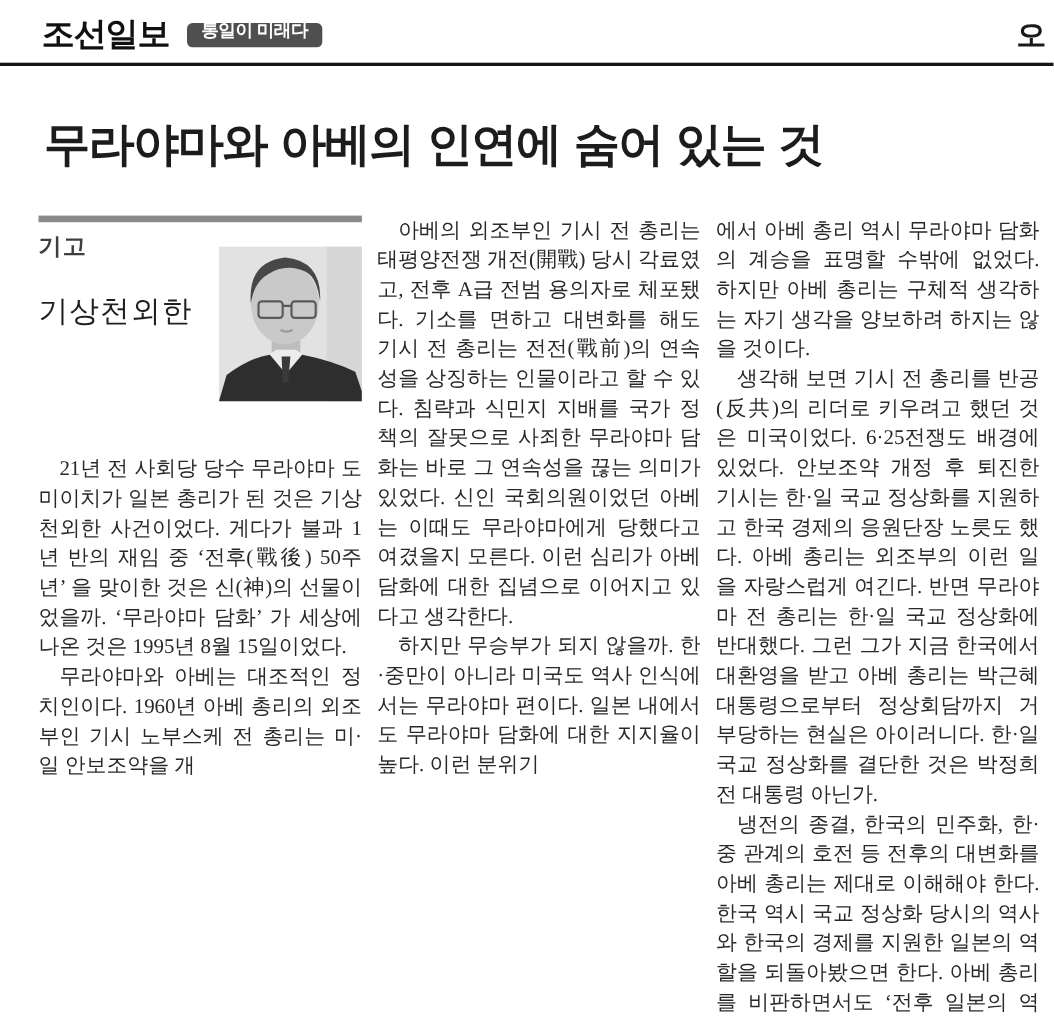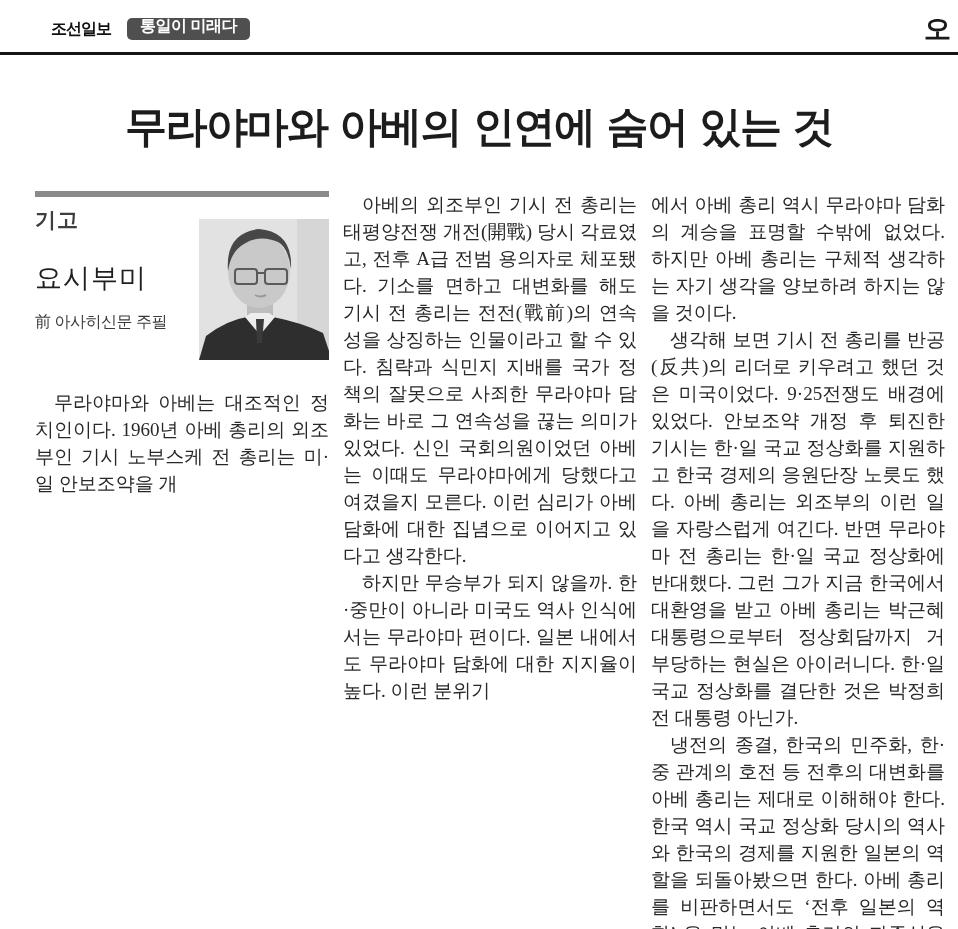--- a/index.html
+++ b/index.html
@@ -10,51 +10,51 @@
   }
 
   
   .header {
     display:flex; align-items:center;
     padding:11px 8px 5px 38px;
     border-bottom:3px solid #151515;
   }
   .brand {
     font-family:"Liberation Sans","DejaVu Sans",sans-serif;
-    font-weight:bold; font-size:16px; color:#101010; letter-spacing:-1px;margin-left:13px;
+    font-weight:bold; font-size:30px; color:#101010; letter-spacing:-1px;
   }
   .badge {
     margin-left:16px; background:#4f4f4f; color:#ffffff;
     font-family:"Liberation Sans","DejaVu Sans",sans-serif;
     font-weight:bold; font-size:16px; line-height:1;
     padding:0 13px 6px; border-radius:5px; letter-spacing:-0.5px;
   }
   .section-partial {
     margin-left:auto; font-size:27px; font-weight:bold; color:#1a1a1a;
     white-space:nowrap; width:26px; overflow:hidden; flex:0 0 26px;
   }
 
   
   .headline {
-    margin:46px 40px 0; text-align:center;
+    margin:46px 40px 0; 
     font-size:42px; font-weight:600; color:#1c1c1c;
     letter-spacing:-1.5px; word-spacing:3px; line-height:1.25;
   }
 
   
   .content {
     display:flex; gap:14px; padding:0 13px 0 35px; margin-top:37px;
   }
   .col { flex:1 1 0; min-width:0; font-size:19px; line-height:27px; text-align:justify; color:#282828; }
   .para { margin:0; }
   .para.indent { text-indent:19px; }
 
   
   .kigo-bar { height:6px; background:#8a8a8a; margin-bottom:9px; }
-  .byline { position:relative; height:166px; margin-bottom:17px; }
+  .byline { position:relative; height:166px; margin-bottom:36px; }
   .kigo-label {
     font-family:"Liberation Sans","DejaVu Sans",sans-serif;
     font-weight:bold; font-size:21px; color:#3e3e3e; letter-spacing:1px;
   }
   .author-name {
     margin-top:28px; font-size:27px; line-height:34px; color:#1f1f1f;
     letter-spacing:1px;
   }
   .author-title {
     margin-top:13px; font-family:"Liberation Sans","DejaVu Sans",sans-serif;
@@ -78,52 +78,52 @@
 
   <h1 class="headline">무라야마와 아베의 인연에 숨어 있는 것</h1>
 
   <div class="content">
 
     <div class="col">
       <div class="kigo-bar"></div>
       <div class="byline">
         <div class="kigo-label">기고</div>
         <div class="author-name">
-          <div>요시부미</div>
+          <div>기상천외한</div>
         </div>
-        <div class="author-title">前 아사히신문 주필</div>
         <svg class="photo" viewBox="0 0 130 141" role="img">
           <rect x="0" y="0" width="130" height="141" fill="#e2e2e2"></rect>
           <rect x="98" y="0" width="32" height="141" fill="#d6d6d6"></rect>
           <rect x="48" y="76" width="26" height="28" fill="#bdbdbd"></rect>
           <path d="M0,141 L7,117 Q28,101 48,98 L74,98 Q104,104 124,114 L130,132 L130,141 Z" fill="#2e2e2e"></path>
           <path d="M46,98 L61,116 L76,98 L70,94 L52,94 Z" fill="#ededed"></path>
           <path d="M57,100 L65,100 L63,124 L58,124 Z" fill="#3a3a3a"></path>
           <ellipse cx="60" cy="52" rx="31" ry="37" fill="#c9c9c9"></ellipse>
           <path d="M29,52 Q26,14 60,10 Q94,13 92,50 Q89,28 79,23 Q61,15 45,25 Q32,32 29,52 Z" fill="#474747"></path>
           <rect x="36" y="50" width="22" height="15" rx="3" fill="none" stroke="#5a5a5a" stroke-width="2"></rect>
           <rect x="66" y="50" width="22" height="15" rx="3" fill="none" stroke="#5a5a5a" stroke-width="2"></rect>
           <line x1="58" y1="54" x2="66" y2="54" stroke="#5a5a5a" stroke-width="2"></line>
           <path d="M56,76 Q61,79 67,76" fill="none" stroke="#9a9a9a" stroke-width="2"></path>
         </svg>
       </div>
       <div>
+          <p class="para indent">21년 전 사회당 당수 무라야마 도미이치가 일본 총리가 된 것은 기상천외한 사건이었다. 게다가 불과 1년 반의 재임 중 ‘전후(戰後) 50주년’ 을 맞이한 것은 신(神)의 선물이었을까. ‘무라야마 담화’ 가 세상에 나온 것은 1995년 8월 15일이었다.</p>
           <p class="para indent">무라야마와 아베는 대조적인 정치인이다. 1960년 아베 총리의 외조부인 기시 노부스케 전 총리는 미·일 안보조약을 개</p>
         </div>
     </div>
 
     <div class="col">
       <div>
           <p class="para indent">아베의 외조부인 기시 전 총리는 태평양전쟁 개전(開戰) 당시 각료였고, 전후 A급 전범 용의자로 체포됐다. 기소를 면하고 대변화를 해도 기시 전 총리는 전전(戰前)의 연속성을 상징하는 인물이라고 할 수 있다. 침략과 식민지 지배를 국가 정책의 잘못으로 사죄한 무라야마 담화는 바로 그 연속성을 끊는 의미가 있었다. 신인 국회의원이었던 아베는 이때도 무라야마에게 당했다고 여겼을지 모른다. 이런 심리가 아베 담화에 대한 집념으로 이어지고 있다고 생각한다.</p>
           <p class="para indent">하지만 무승부가 되지 않을까. 한·중만이 아니라 미국도 역사 인식에서는 무라야마 편이다. 일본 내에서도 무라야마 담화에 대한 지지율이 높다. 이런 분위기</p>
         </div>
     </div>
 
     <div class="col">
       <div>
           <p class="para">에서 아베 총리 역시 무라야마 담화의 계승을 표명할 수밖에 없었다. 하지만 아베 총리는 구체적 생각하는 자기 생각을 양보하려 하지는 않을 것이다.</p>
-          <p class="para indent">생각해 보면 기시 전 총리를 반공(反共)의 리더로 키우려고 했던 것은 미국이었다. 9·25전쟁도 배경에 있었다. 안보조약 개정 후 퇴진한 기시는 한·일 국교 정상화를 지원하고 한국 경제의 응원단장 노릇도 했다. 아베 총리는 외조부의 이런 일을 자랑스럽게 여긴다. 반면 무라야마 전 총리는 한·일 국교 정상화에 반대했다. 그런 그가 지금 한국에서 대환영을 받고 아베 총리는 박근혜 대통령으로부터 정상회담까지 거부당하는 현실은 아이러니다. 한·일 국교 정상화를 결단한 것은 박정희 전 대통령 아닌가.</p>
+          <p class="para indent">생각해 보면 기시 전 총리를 반공(反共)의 리더로 키우려고 했던 것은 미국이었다. 6·25전쟁도 배경에 있었다. 안보조약 개정 후 퇴진한 기시는 한·일 국교 정상화를 지원하고 한국 경제의 응원단장 노릇도 했다. 아베 총리는 외조부의 이런 일을 자랑스럽게 여긴다. 반면 무라야마 전 총리는 한·일 국교 정상화에 반대했다. 그런 그가 지금 한국에서 대환영을 받고 아베 총리는 박근혜 대통령으로부터 정상회담까지 거부당하는 현실은 아이러니다. 한·일 국교 정상화를 결단한 것은 박정희 전 대통령 아닌가.</p>
           <p class="para indent">냉전의 종결, 한국의 민주화, 한·중 관계의 호전 등 전후의 대변화를 아베 총리는 제대로 이해해야 한다. 한국 역시 국교 정상화 당시의 역사와 한국의 경제를 지원한 일본의 역할을 되돌아봤으면 한다. 아베 총리를 비판하면서도 ‘전후 일본의 역할’ 을 믿는 아베 총리의 자존심을 생각하는 여유도 필요하지 않을까. 국교 정상화 50주년을 앞두고 한·일 두 정상의 도량을 기대한다.</p>
         </div>
     </div>
 
   </div>
 </div>
 
 </body></html>

